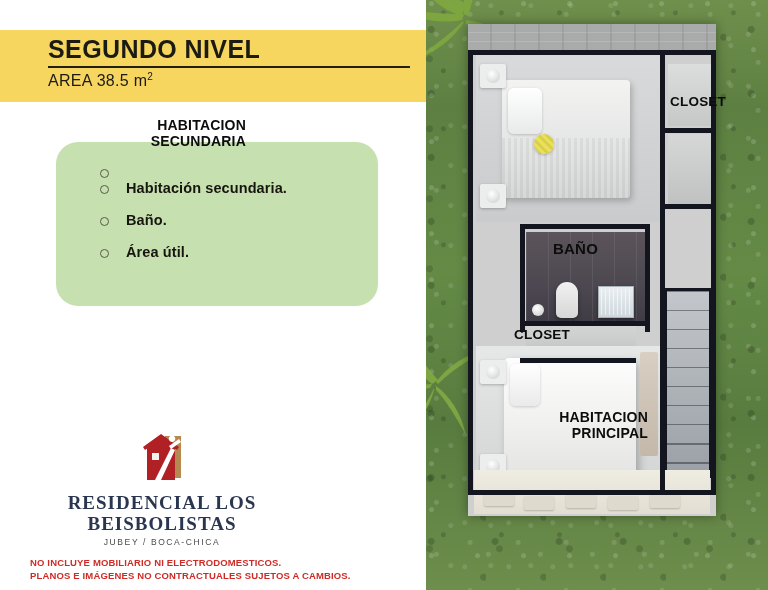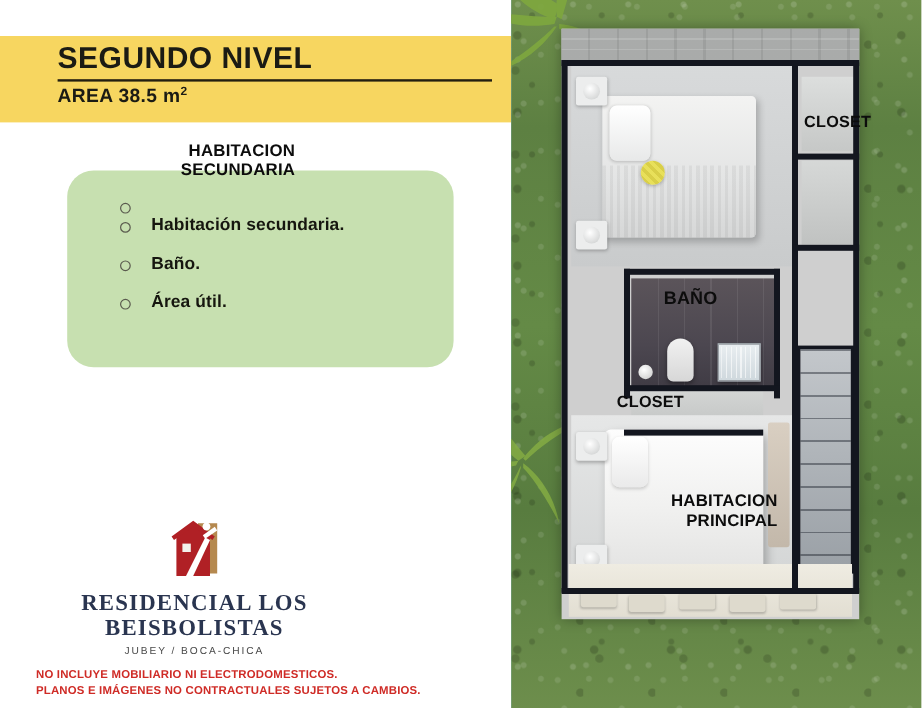--- a/index.html
+++ b/index.html
@@ -10,21 +10,21 @@
   body {
     width: 768px;
     height: 590px;
     overflow: hidden;
     font-family: "Liberation Sans", sans-serif;
   }
   #page {
     position: relative;
     width: 616px;
     height: 590px;
-    background: #7dd3fc;
+    background: #a21caf;
   }
 
   
   #left-panel {
     position: absolute;
     left: 0; top: 0;
     width: 426px; height: 590px;
     background: #ffffff;
     overflow: hidden;
   }
@@ -49,21 +49,21 @@
     padding-bottom: 2px;
   }
   #title-rule {
     width: 362px;
     height: 2px;
     background: #231f10;
     margin-bottom: 3px;
   }
   #area-text {
     font-size: 16px;
-    font-weight: bold;
+    font-weight: normal;
     color: #1b1b14;
     letter-spacing: .3px;
   }
   #area-text sup { font-size: 10px; }
 
   
   #features-card {
     position: absolute;
     left: 56px; top: 142px;
     width: 322px; height: 164px;

